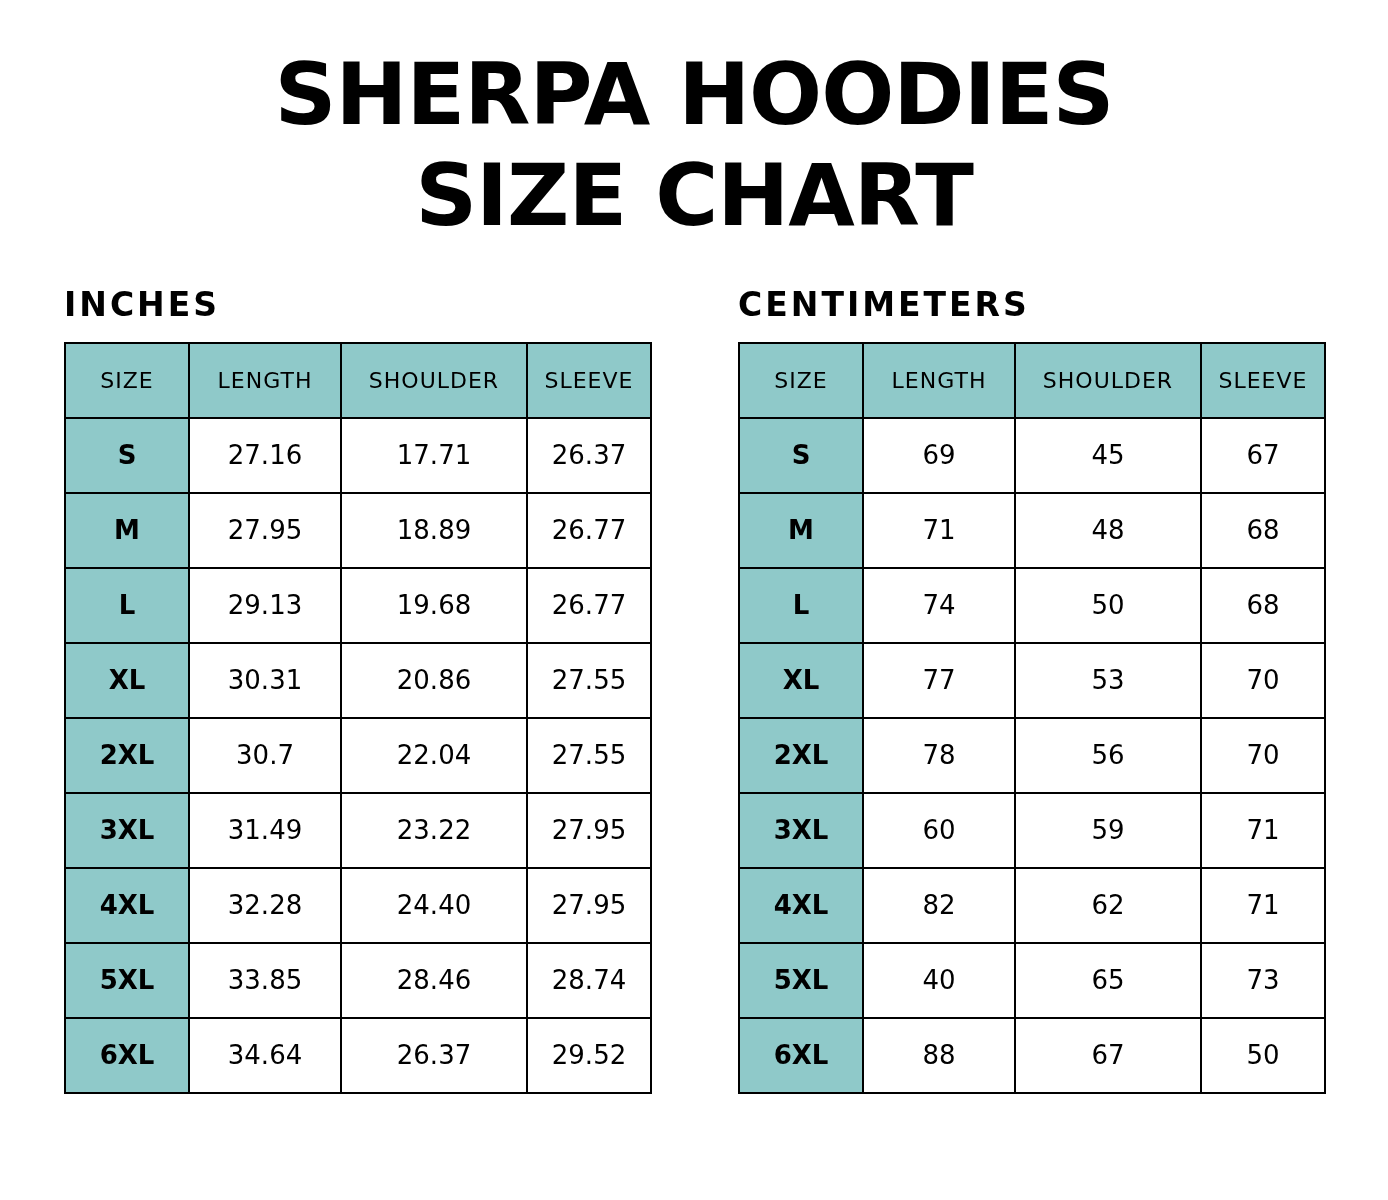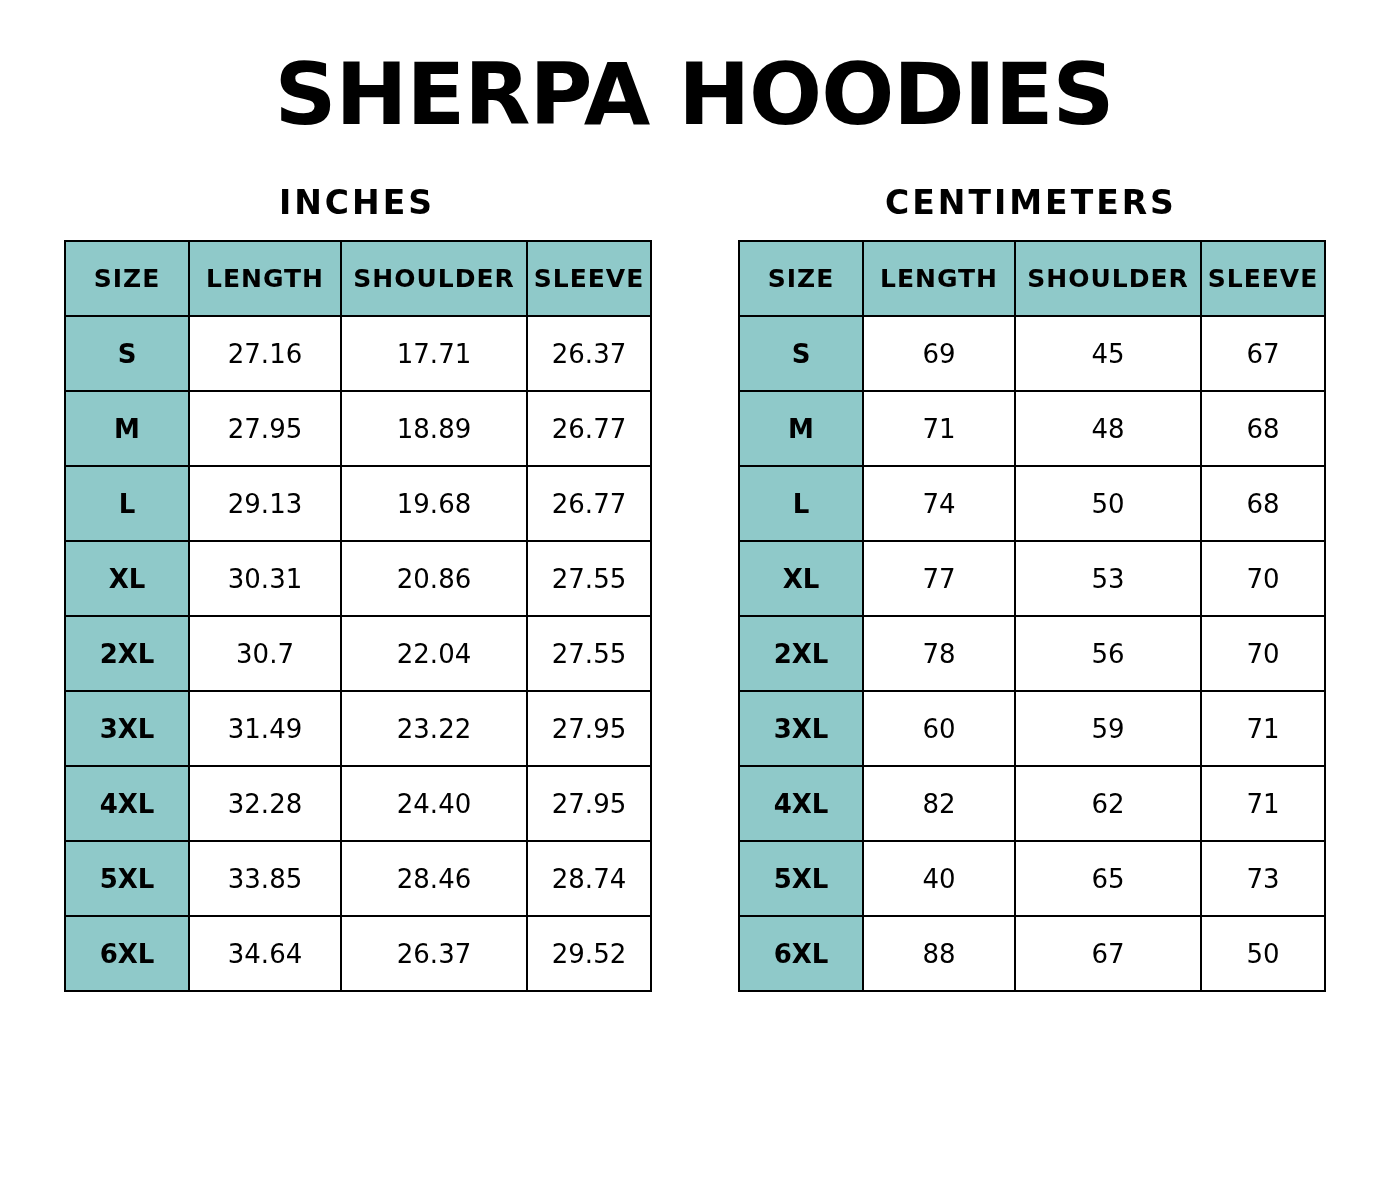--- a/index.html
+++ b/index.html
@@ -35,21 +35,20 @@
   .tables {
     display: flex;
     justify-content: center;
     gap: 88px;
     margin-top: 38px;
   }
   .table-block {
     width: 586px;
   }
   .unit-label {
-    text-align: center;
     font-weight: bold;
     font-size: 33px;
     letter-spacing: 3px;
     margin-bottom: 18px;
   }
   table.size-table {
     border-collapse: collapse;
     width: 586px;
     table-layout: fixed;
   }
@@ -57,41 +56,42 @@
     border: 2px solid #000000;
     height: 73px;
     text-align: center;
     vertical-align: middle;
     font-size: 26px;
     font-weight: normal;
     padding: 0;
   }
   table.size-table thead th {
     background: #8fc9c9;
-    font-weight: bold;
-    font-size: 25px;
+    font-weight: normal;
+    font-size: 22px;
     letter-spacing: 1px;
   }
   table.size-table tbody td.size-cell {
     background: #8fc9c9;
     font-weight: bold;
     font-size: 26px;
   }
   .col-size { width: 124px; }
   .col-len  { width: 152px; }
   .col-sho  { width: 186px; }
   .col-sle  { width: 124px; }
 </style>
 </head>
 <body>
 
 <div class="page">
 
   <div class="title">
     <span class="line">SHERPA HOODIES</span>
+    <span class="line">SIZE CHART</span>
   </div>
 
   <div class="tables">
 
     <div class="table-block">
       <div class="unit-label">INCHES</div>
       <table class="size-table">
         <colgroup>
           <col class="col-size">
             <col class="col-len">

